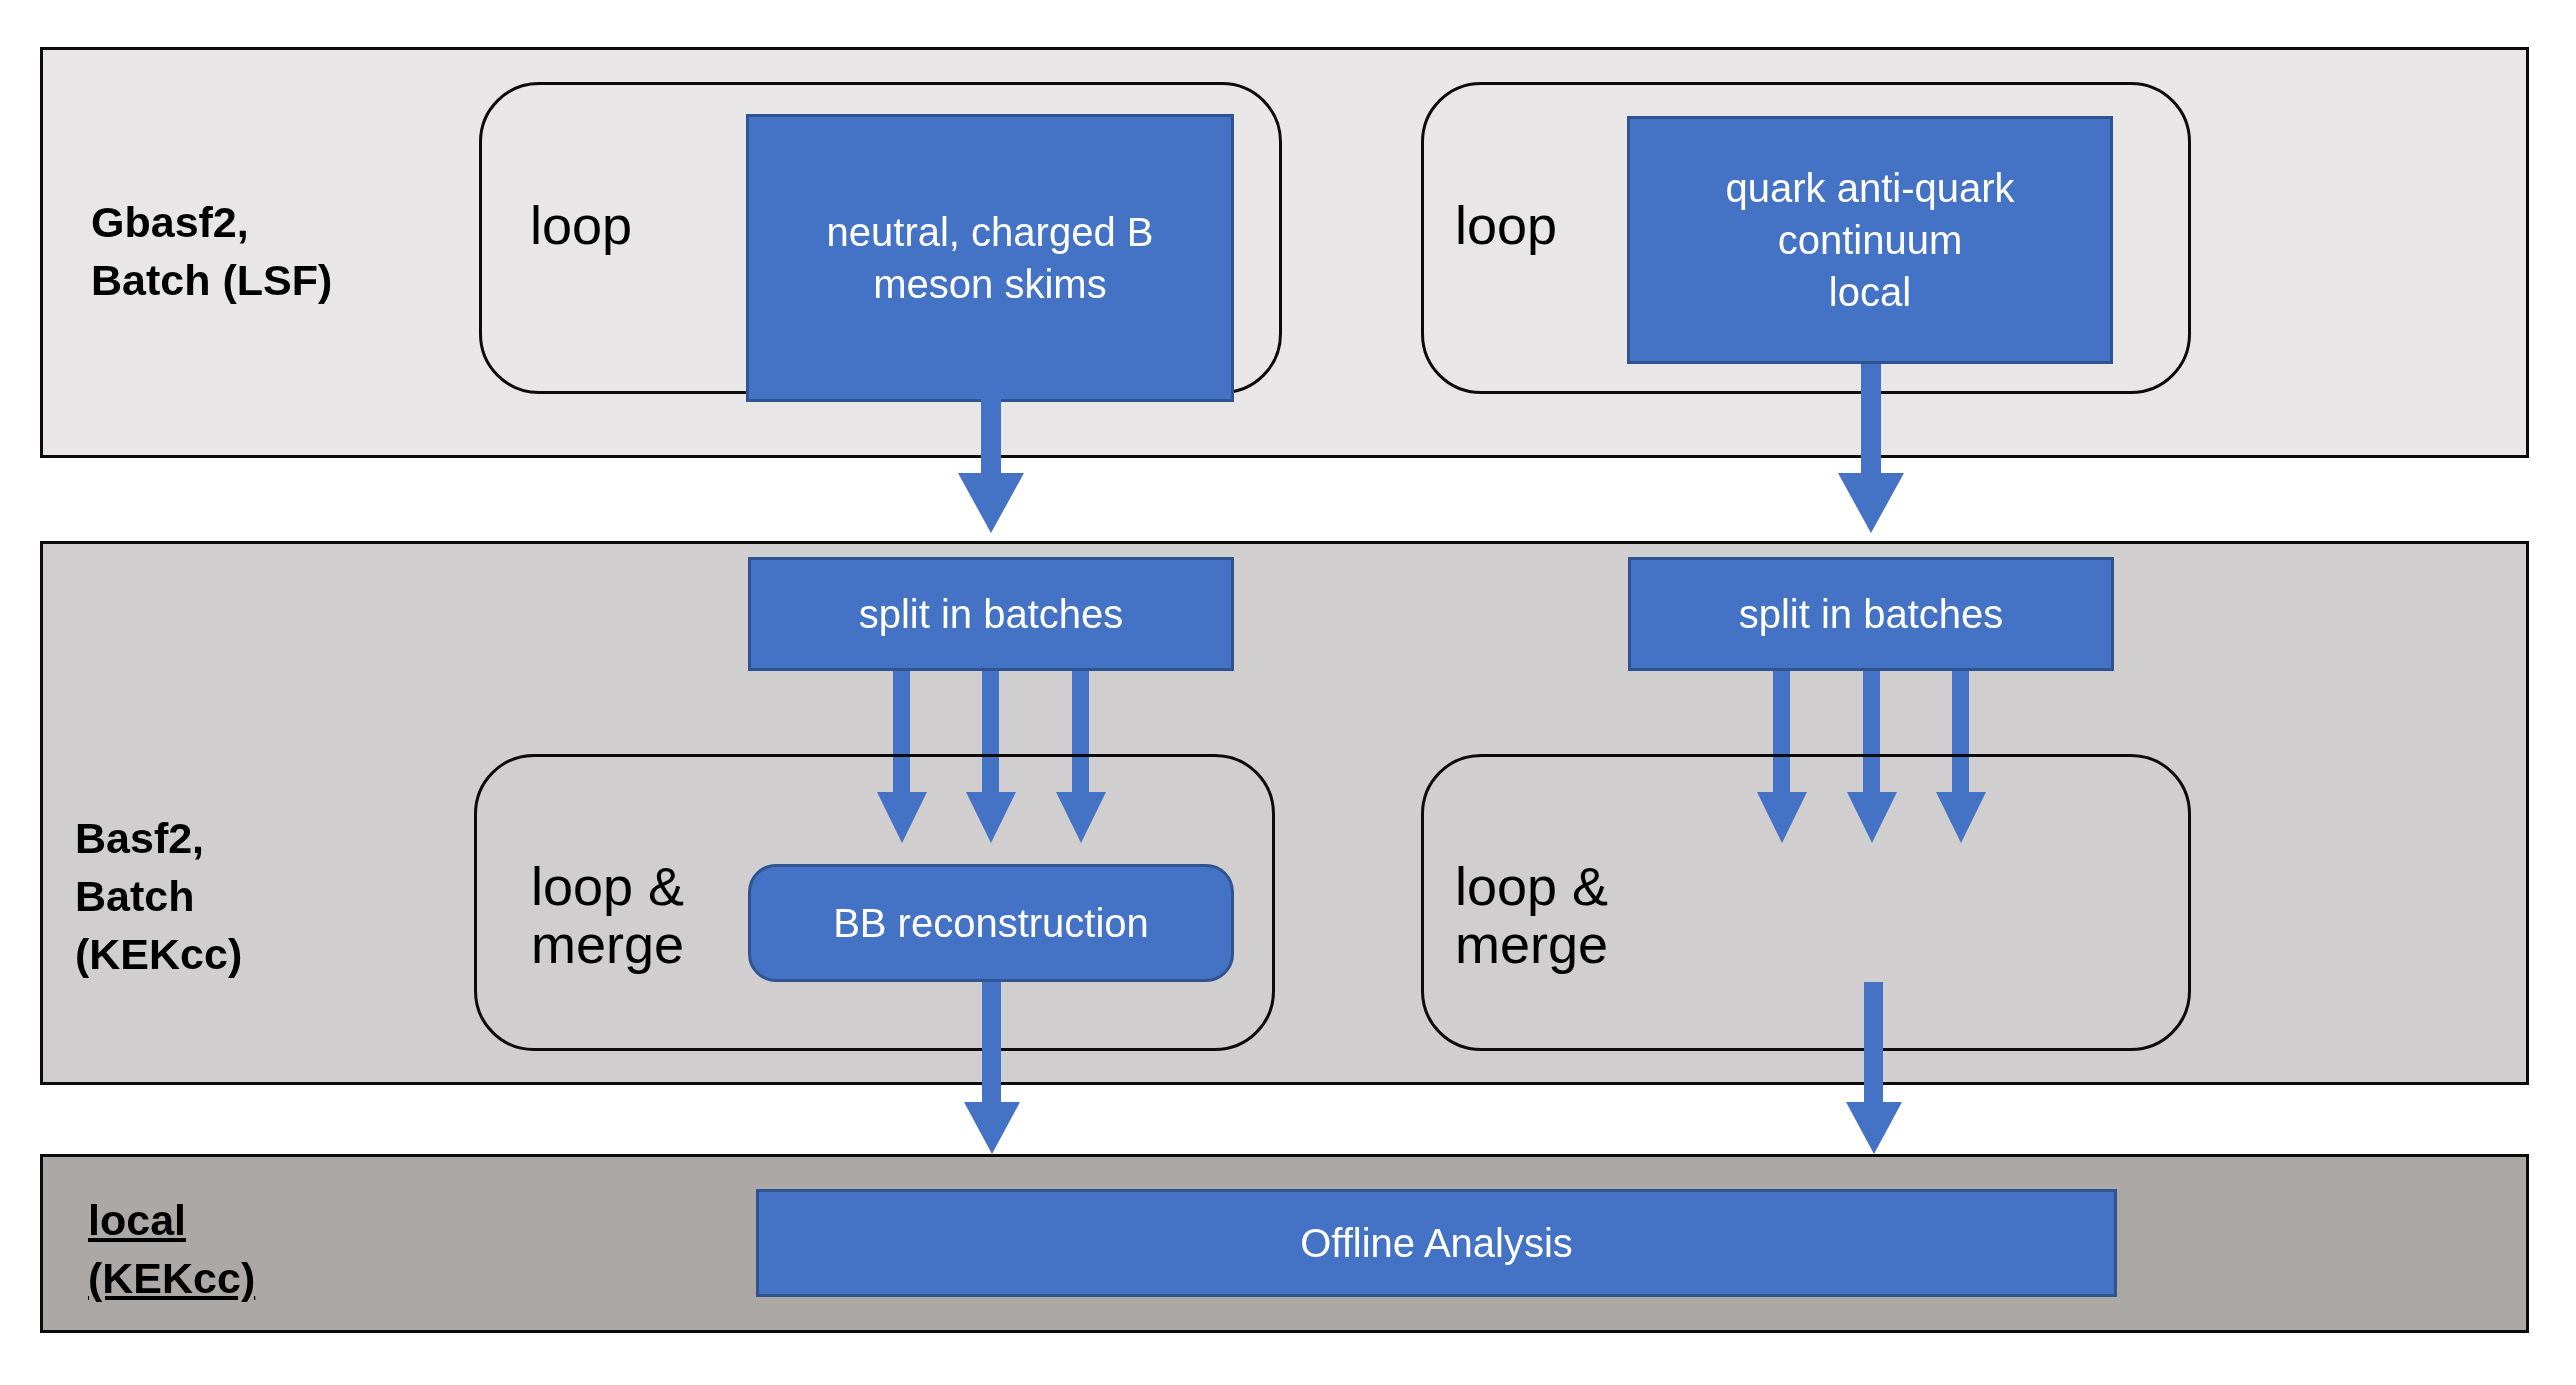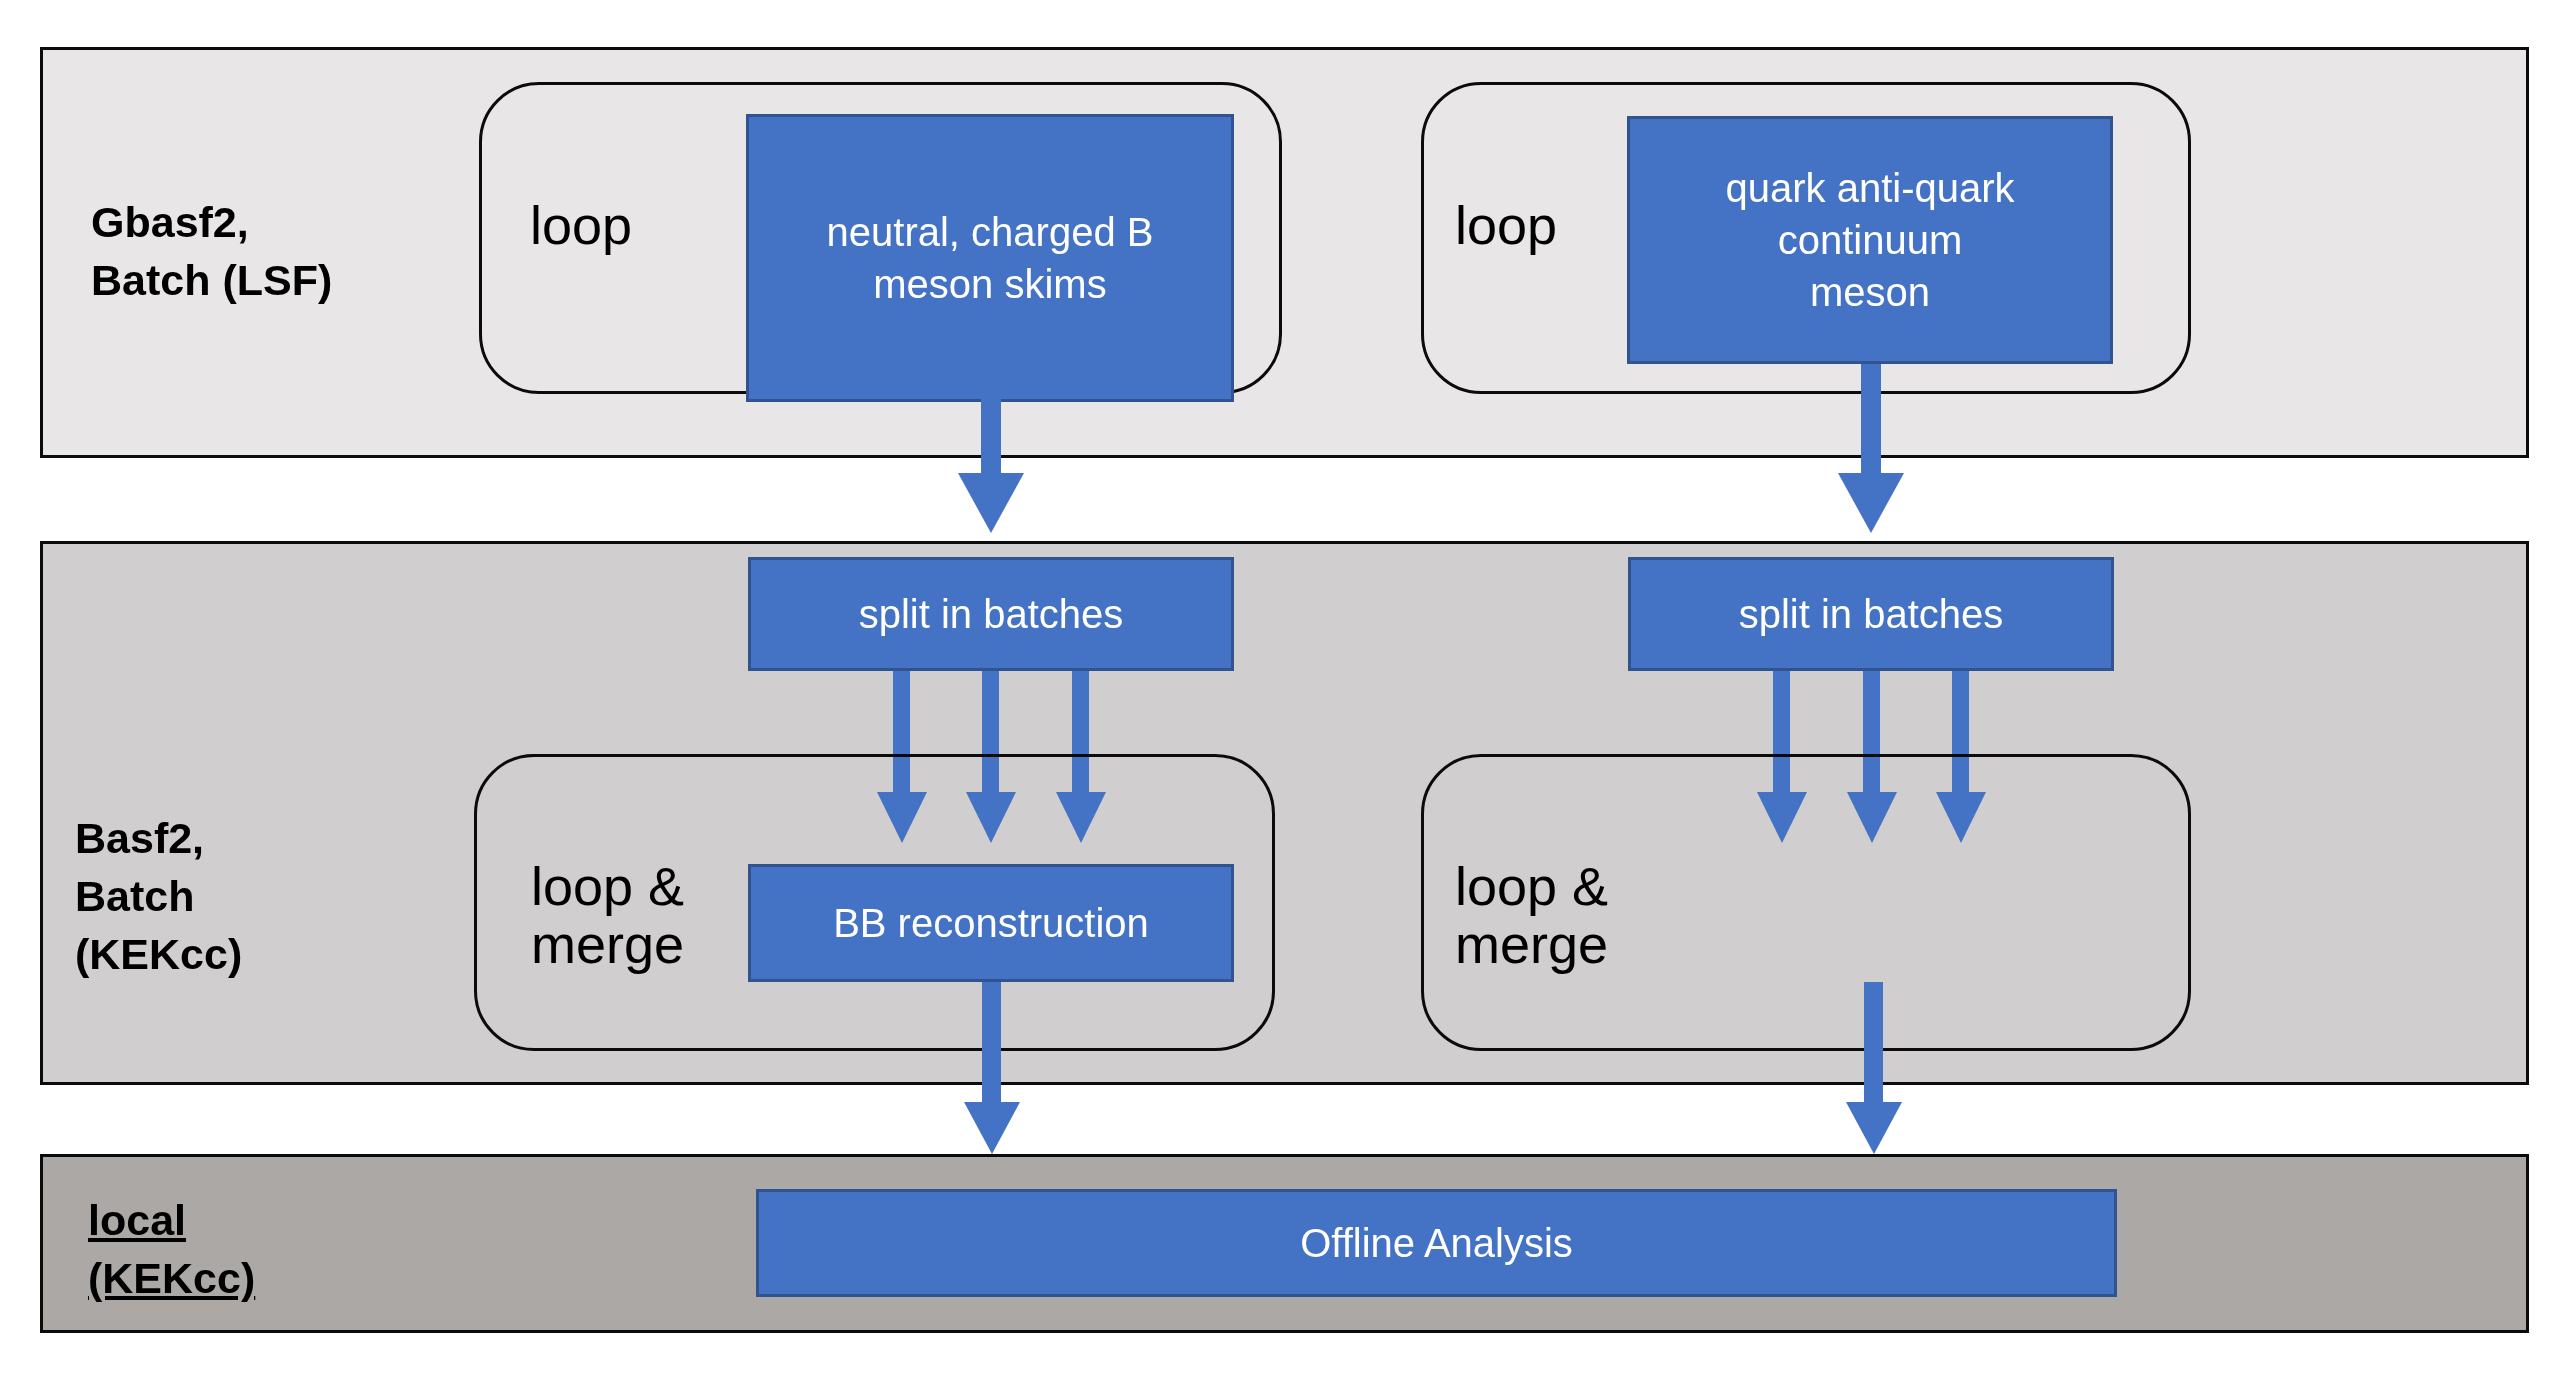--- a/index.html
+++ b/index.html
@@ -94,21 +94,21 @@
 
   <div class="loop-rect" style="left:479px;top:82px;width:803px;height:312px;"></div>
   <div class="loop-label" style="left:530px;top:196px;">loop</div>
   <div class="node" style="left:746px;top:114px;width:488px;height:288px;">neutral, charged B
 meson skims</div>
 
   <div class="loop-rect" style="left:1421px;top:82px;width:770px;height:312px;"></div>
   <div class="loop-label" style="left:1455px;top:196px;">loop</div>
   <div class="node" style="left:1627px;top:116px;width:486px;height:248px;">quark anti-quark
 continuum
-meson</div>
+local</div>
 
   <div class="arrow arrow-big" style="left:958px;top:359px;height:174px;">
     <div class="shaft"></div>
     <div class="head"></div>
   </div>
   <div class="arrow arrow-big" style="left:1838px;top:364px;height:169px;">
     <div class="shaft"></div>
     <div class="head"></div>
   </div>
 
@@ -142,21 +142,21 @@
       <div class="head"></div>
     </div>
   <div class="arrow arrow-small" style="left:1936px;top:671px;height:172px;">
       <div class="shaft"></div>
       <div class="head"></div>
     </div>
 
   <div class="loop-rect" style="left:474px;top:754px;width:801px;height:297px;"></div>
   <div class="loop-label" style="left:531px;top:857px;">loop &amp;
 merge</div>
-  <div class="node" style="left:748px;top:864px;width:486px;height:118px;">BB reconstruction</div>
+  <div class="node" style="left:748px;top:864px;width:486px;height:118px;border-radius:28px;">BB reconstruction</div>
 
   <div class="loop-rect" style="left:1421px;top:754px;width:770px;height:297px;"></div>
   <div class="loop-label" style="left:1455px;top:857px;">loop &amp;
 merge</div>
 
   <div class="arrow arrow-mid" style="left:963px;top:982px;height:172px;">
     <div class="shaft"></div>
     <div class="head"></div>
   </div>
   <div class="arrow arrow-mid" style="left:1845px;top:982px;height:172px;">

